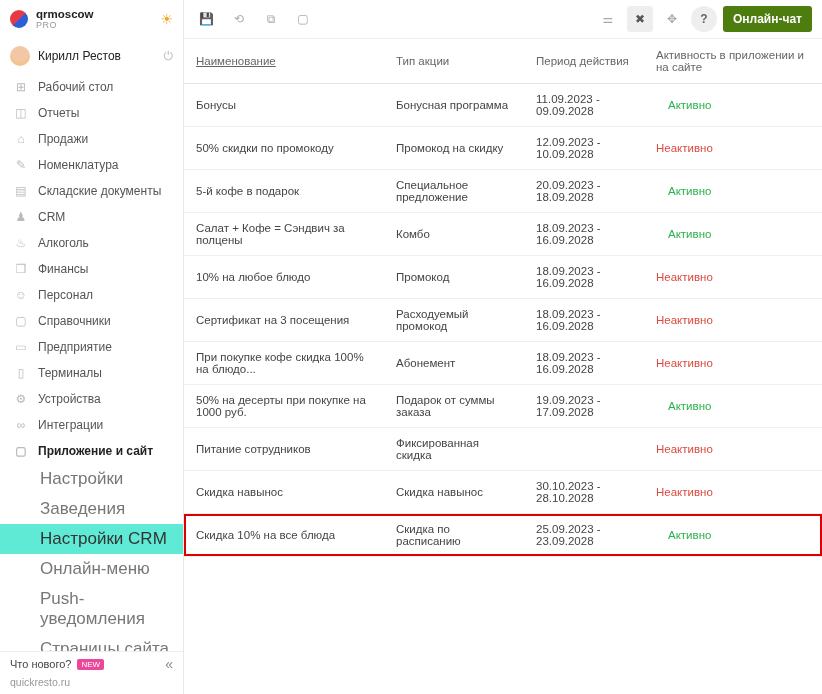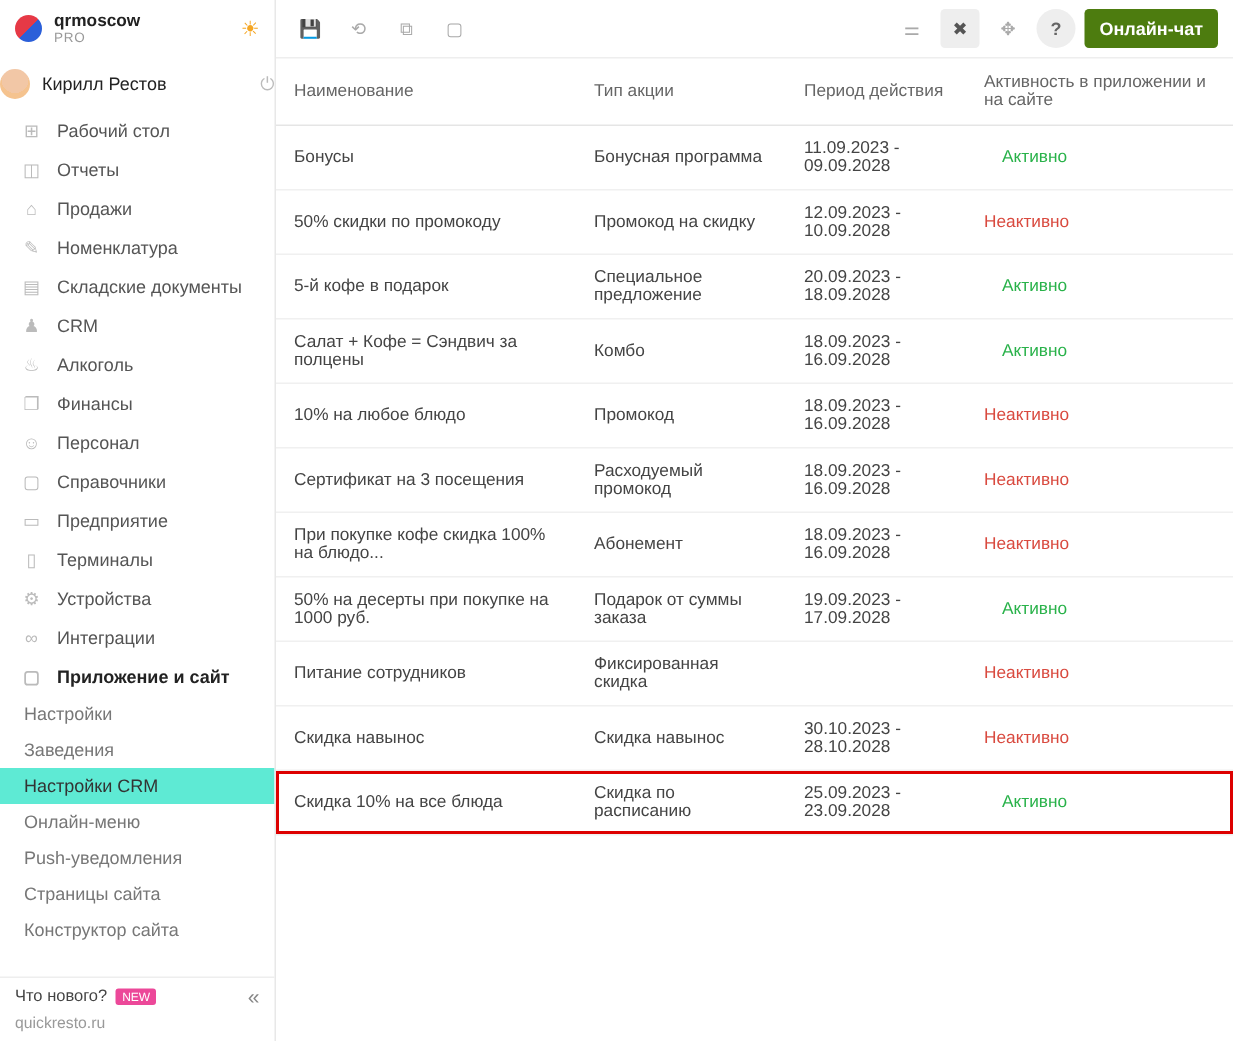--- a/index.html
+++ b/index.html
@@ -4,28 +4,28 @@
 <style>
   * { box-sizing: border-box; margin: 0; padding: 0; }
   html, body { width: 822px; height: 694px; font-family: -apple-system, "Segoe UI", Arial, sans-serif; font-size: 12px; color: #333; background: #fff; }
   .app { display: flex; width: 100%; height: 100%; }
   .sidebar { width: 184px; border-right: 1px solid #e8e8e8; display: flex; flex-direction: column; }
   .side-head { display: flex; align-items: center; padding: 8px 10px; }
   .logo { width: 18px; height: 18px; border-radius: 50%; background: linear-gradient(135deg,#e63946 0 50%,#2b5fd9 50% 100%); margin-right: 8px; }
   .org { font-weight: 600; color: #222; font-size: 11.5px; }
   .pro { font-size: 9px; color: #999; letter-spacing: .5px; }
   .sun { margin-left: auto; color: #f5a623; font-size: 14px; }
-  .user-row { display: flex; align-items: center; padding: 8px 0; font-size: 12px; color: #222; }
+  .user-row { display: flex; align-items: center; padding: 8px 10px; font-size: 12px; color: #222; }
   .avatar { width: 20px; height: 20px; border-radius: 50%; background: radial-gradient(circle at 50% 35%,#f2c7a6 0 55%,transparent 55%),#f5c38f; margin-right: 8px; }
   .power { margin-left: auto; color: #bbb; font-size: 12px; }
   .navlist { flex: 1; overflow-y: auto; }
   .nav-item { display: flex; align-items: center; padding: 6px 10px 6px 12px; color: #555; font-size: 12px; cursor: pointer; }
   .nav-item .nic { width: 18px; text-align: center; color: #bbb; margin-right: 8px; font-size: 12px; }
   .nav-item.bold { font-weight: 600; color: #222; }
-  .sub-item { padding: 5px 10px 5px 16px; color: #777; font-size: 12px; cursor: pointer; }
+  .sub-item { padding: 5px 10px 5px 40px; color: #777; font-size: 17px; cursor: pointer; }
   .sub-item.active { background: #5eead4; color: #333; }
   .side-foot { padding: 4px 10px 6px; border-top: 1px solid #eee; }
   .whatsnew { font-size: 11px; color: #444; display: flex; align-items: center; gap: 6px; }
   .badge-new { background: #ec4899; color: #fff; font-size: 8px; font-weight: 400; padding: 1px 4px; border-radius: 2px; }
   .collapse { margin-left: auto; color: #888; font-size: 14px; }
   .domain { font-size: 10.5px; color: #999; margin-top: 4px; }
 
   .main { flex: 1; display: flex; flex-direction: column; }
   .toolbar { display: flex; align-items: center; padding: 6px 10px; border-bottom: 1px solid #eee; gap: 6px; }
   .tb-btn { width: 26px; height: 26px; display: flex; align-items: center; justify-content: center; color: #aaa; border-radius: 3px; cursor: pointer; }
@@ -37,21 +37,21 @@
   .grid { flex:1; overflow:auto; }
   table { width: 100%; border-collapse: collapse; }
   th { text-align:left; font-weight:500; color:#666; font-size:11.5px; padding:10px 12px; border-bottom:1px solid #e5e5e5; }
   td { padding:9px 12px; font-size:11.5px; color:#444; border-bottom:1px solid #f0f0f0; }
   .st-active { color:#29b24a;margin-left:12px; }
   .st-inactive { color:#d94a3f; }
   tr.highlight td { box-shadow: inset 0 2px 0 #d00, inset 0 -2px 0 #d00; }
   tr.highlight td:first-child { box-shadow: inset 2px 0 0 #d00, inset 0 2px 0 #d00, inset 0 -2px 0 #d00; }
   tr.highlight td:last-child  { box-shadow: inset -2px 0 0 #d00, inset 0 2px 0 #d00, inset 0 -2px 0 #d00; }
 
-  .col-name { width: 200px; }
+  .col-name { width: 200px; text-decoration: underline; }
   .col-type { width: 140px; }
   .col-period { width: 120px; }
 </style>
 </head>
 <body>
 
 <div class="app">
   <aside class="sidebar">
     <div class="side-head">
       <div class="logo"></div>

